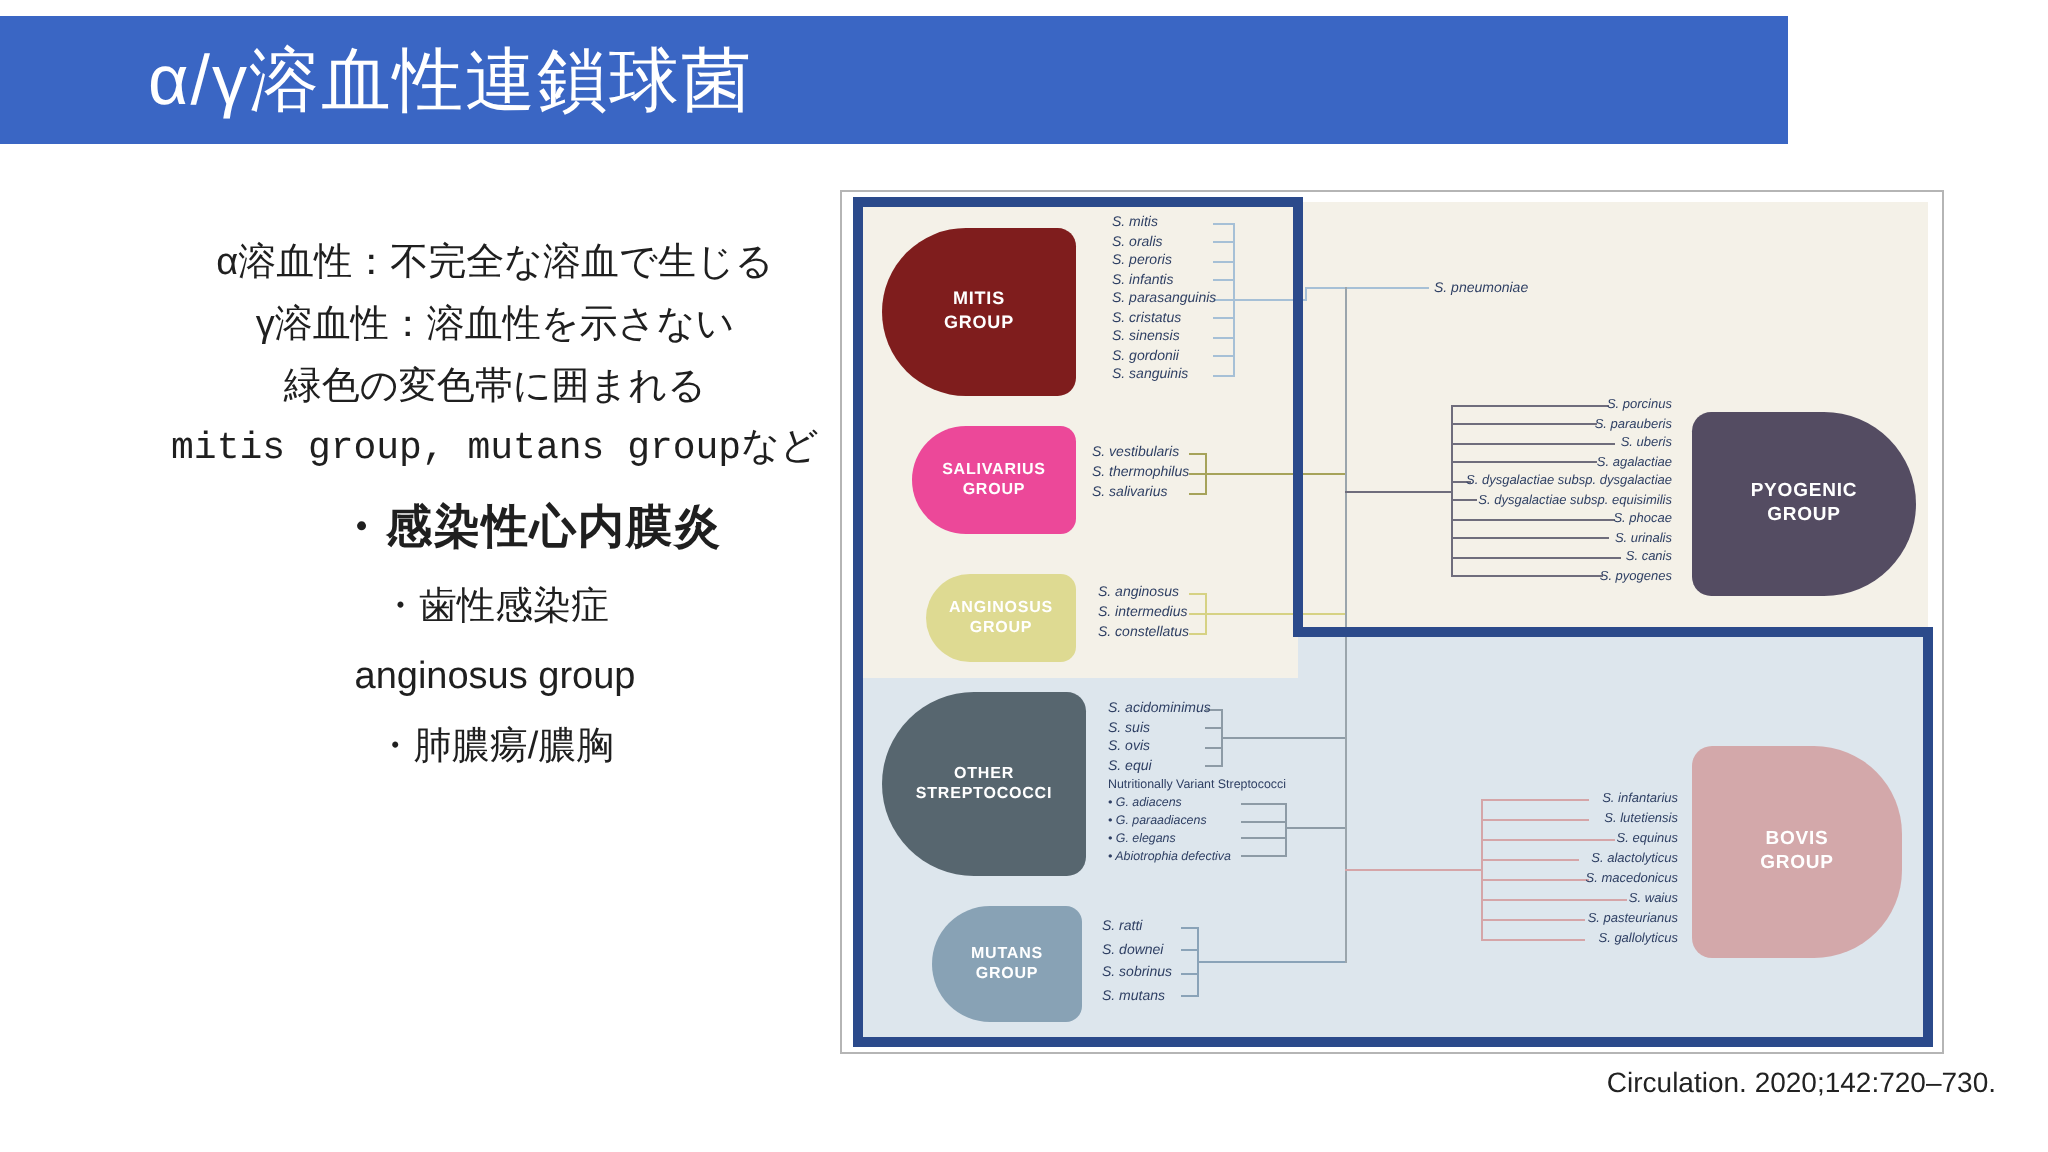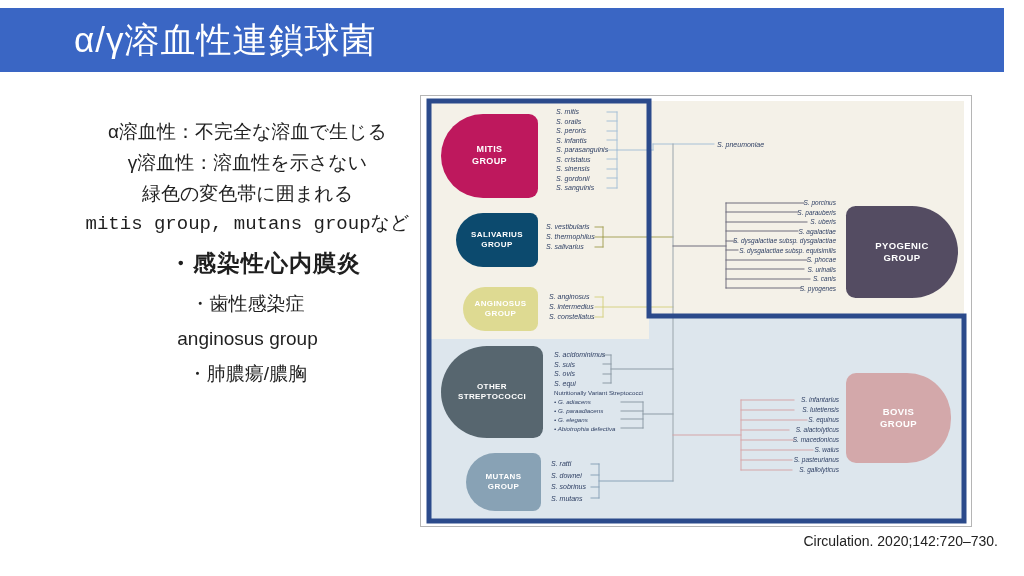--- a/index.html
+++ b/index.html
@@ -1,46 +1,46 @@
 <!DOCTYPE html>
 <html><head>
 <meta charset="utf-8">
 <style>
   html,body{margin:0;padding:0;background:#ffffff;}
   body{font-family:"Liberation Sans",sans-serif;}
   .slide{position:relative;width:1024px;height:576px;background:#fff;overflow:hidden;}
 
   
-  .titlebar{position:absolute;left:0;top:8px;width:1004px;height:64px;background:#3a66c4;display:flex;align-items:center;}
+  .titlebar{position:absolute;left:0;top:8px;width:894px;height:64px;background:#3a66c4;display:flex;align-items:center;}
   .titlebar h1{margin:0 0 0 74px;font-size:35px;font-weight:500;color:#ffffff;letter-spacing:1px;}
 
   
   .textcol{position:absolute;left:75px;top:116px;width:345px;color:#1f1f1f;}
   .t{margin:0;font-size:19px;line-height:31px;text-align:center;}
   .ul{text-decoration:underline;text-underline-offset:3px;}
   .t5{line-height:30px;font-family:Liberation Mono, monospace;}
   .t6{font-size:23px;font-weight:bold;line-height:32px;margin-top:8px;letter-spacing:1px;margin-left:35px;}
   .t7{margin-top:10px;line-height:29px;}
   .t8{margin-top:6px;line-height:29px;}
   .t9{margin-top:6px;line-height:29px;}
 
   
   .figure{position:absolute;left:420px;top:95px;width:552px;height:432px;background:#fff;border:1px solid #b5b5b5;box-sizing:border-box;}
   .figure svg{position:absolute;left:0;top:0;}
 
   
   .bubble{position:absolute;display:flex;align-items:center;justify-content:center;color:#fff;font-weight:bold;
           text-align:center;white-space:pre-line;line-height:1.3;letter-spacing:.4px;}
-  .b-mitis{left:20px;top:18px;width:97px;height:84px;background:#be185d;border-radius:46px 10px 10px 46px;font-size:9px;}
-  .b-salivarius{left:35px;top:117px;width:82px;height:54px;background:#0c4a6e;border-radius:28px 8px 8px 28px;font-size:8px;}
+  .b-mitis{left:20px;top:18px;width:97px;height:84px;background:#7f1d1d;border-radius:46px 10px 10px 46px;font-size:9px;}
+  .b-salivarius{left:35px;top:117px;width:82px;height:54px;background:#ec4899;border-radius:28px 8px 8px 28px;font-size:8px;}
   .b-anginosus{left:42px;top:191px;width:75px;height:44px;background:#deda92;border-radius:23px 8px 8px 23px;font-size:8px;}
   .b-other{left:20px;top:250px;width:102px;height:92px;background:#57666f;border-radius:48px 10px 10px 48px;font-size:8px;}
   .b-mutans{left:45px;top:357px;width:75px;height:58px;background:#88a2b5;border-radius:29px 8px 8px 29px;font-size:8px;}
   .b-pyogenic{left:425px;top:110px;width:112px;height:92px;background:#544c62;border-radius:10px 48px 48px 10px;font-size:9.5px;}
-  .b-bovis{left:425px;top:277px;width:105px;height:90px;background:#d3a8aa;border-radius:10px 44px 44px 10px;font-size:9.5px;text-align:center;}
+  .b-bovis{left:425px;top:277px;width:105px;height:106px;background:#d3a8aa;border-radius:10px 44px 44px 10px;font-size:9.5px;text-align:center;}
 
   
   .splist{position:absolute;font-style:italic;color:#2e3f63;}
   .sp{display:block;white-space:nowrap;}
   .lst-mitis{left:135px;top:11px;font-size:7px;line-height:9.5px;}
   .lst-pneumoniae{left:296px;top:44px;font-size:7px;line-height:9px;}
   .lst-salivarius{left:125px;top:126px;font-size:7px;line-height:10px;}
   .lst-anginosus{left:128px;top:196px;font-size:7px;line-height:10px;}
   .lst-other{left:133px;top:254px;font-size:7px;line-height:9.5px;}
   .lst-nvs{left:133px;top:292px;font-size:6.2px;line-height:9px;}

